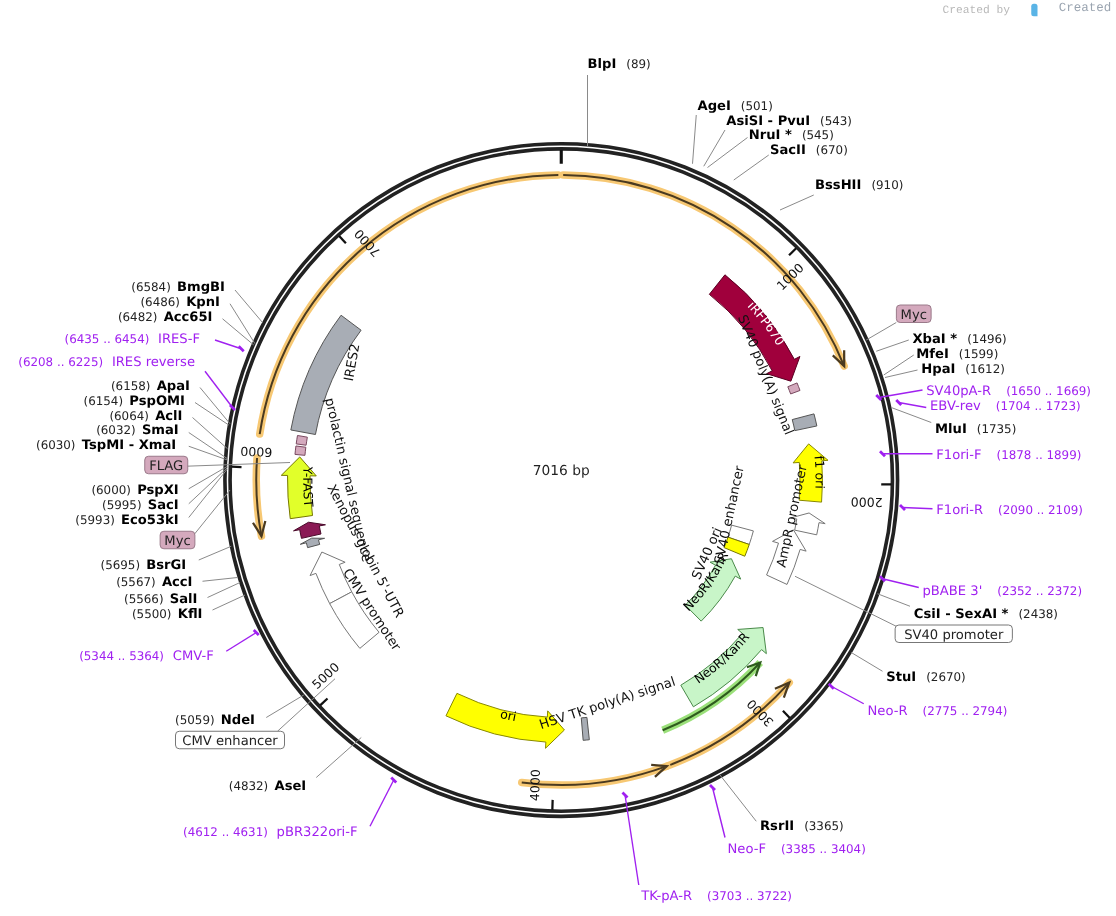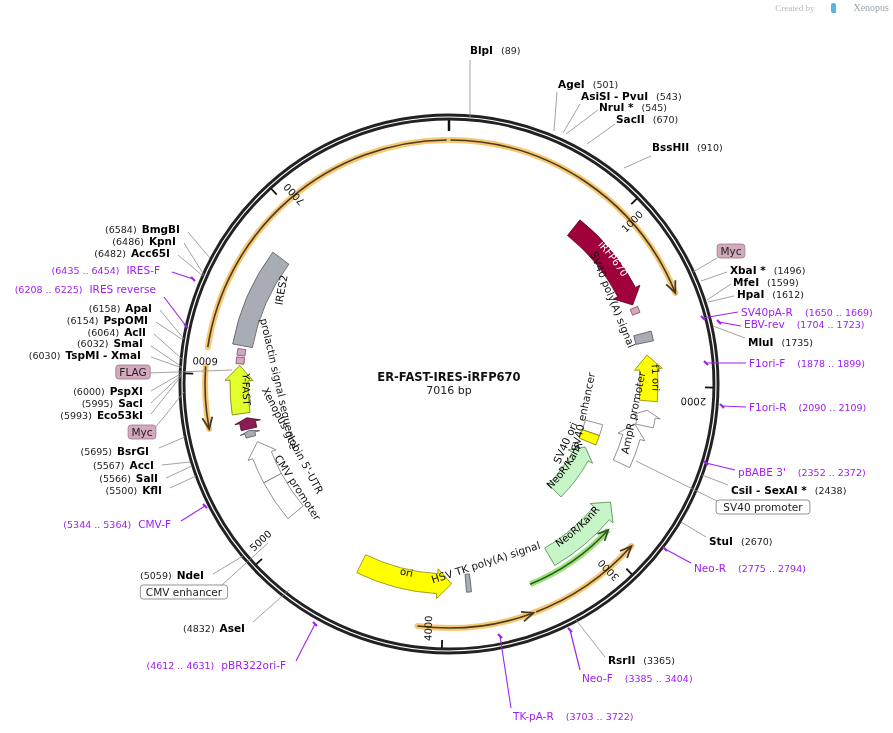--- a/index.html
+++ b/index.html
@@ -1,18 +1,18 @@
 <!DOCTYPE html>
 <html><head>
 <meta charset="utf-8">
 <style>
   html,body{margin:0;padding:0;background:#fff;}
   body{width:893px;height:733px;overflow:hidden;position:relative;font-family:"DejaVu Sans","Liberation Sans",sans-serif;}
   #map{position:absolute;left:0;top:0;}
-  .credit{position:absolute;right:4px;top:2px;font-size:9px;color:#b8b8b8;font-family:Liberation Serif, serif;display:flex;align-items:center;gap:17px;}
+  .credit{position:absolute;right:4px;top:2px;font-size:9px;color:#b8b8b8;font-family:Liberation Mono, monospace;display:flex;align-items:center;gap:17px;}
   .credit .brand{color:#9aa4b0;font-size:10px;}
   .credit .logo{display:inline-block;width:5px;height:10px;background:#5ab4e6;border-radius:2px 2px 0 2px;}
   .title{position:absolute;left:349px;top:370px;width:200px;text-align:center;}
   .title .name{font-weight:bold;font-size:11.5px;color:#111;}
   .title .len{font-size:11px;color:#222;margin-top:0px;}
   svg text{font-family:"DejaVu Sans","Liberation Sans",sans-serif;}
 </style>
 </head>
 <body>
 
@@ -365,19 +365,18 @@
         <line x1="222" y1="585" x2="268" y2="543" stroke="#8a8a8a" stroke-width="0.8"></line>
         <rect x="140.4" y="585" width="87.19999999999999" height="14" rx="3" fill="#ffffff" stroke="#777" stroke-width="0.8"></rect>
         <text x="184" y="596" font-size="10.5" text-anchor="middle" fill="#222">CMV enhancer</text>
       </g>
     </g>
 </svg>
 
 <div class="credit">
   <span>Created by</span>
   <span class="logo"></span>
-  <span class="brand">Xenopus</span>
+  <span class="brand">Created</span>
 </div>
 
 <div class="title">
-  <div class="name">ER-FAST-IRES-iRFP670</div>
   <div class="len">7016 bp</div>
 </div>
 
 </body></html>

